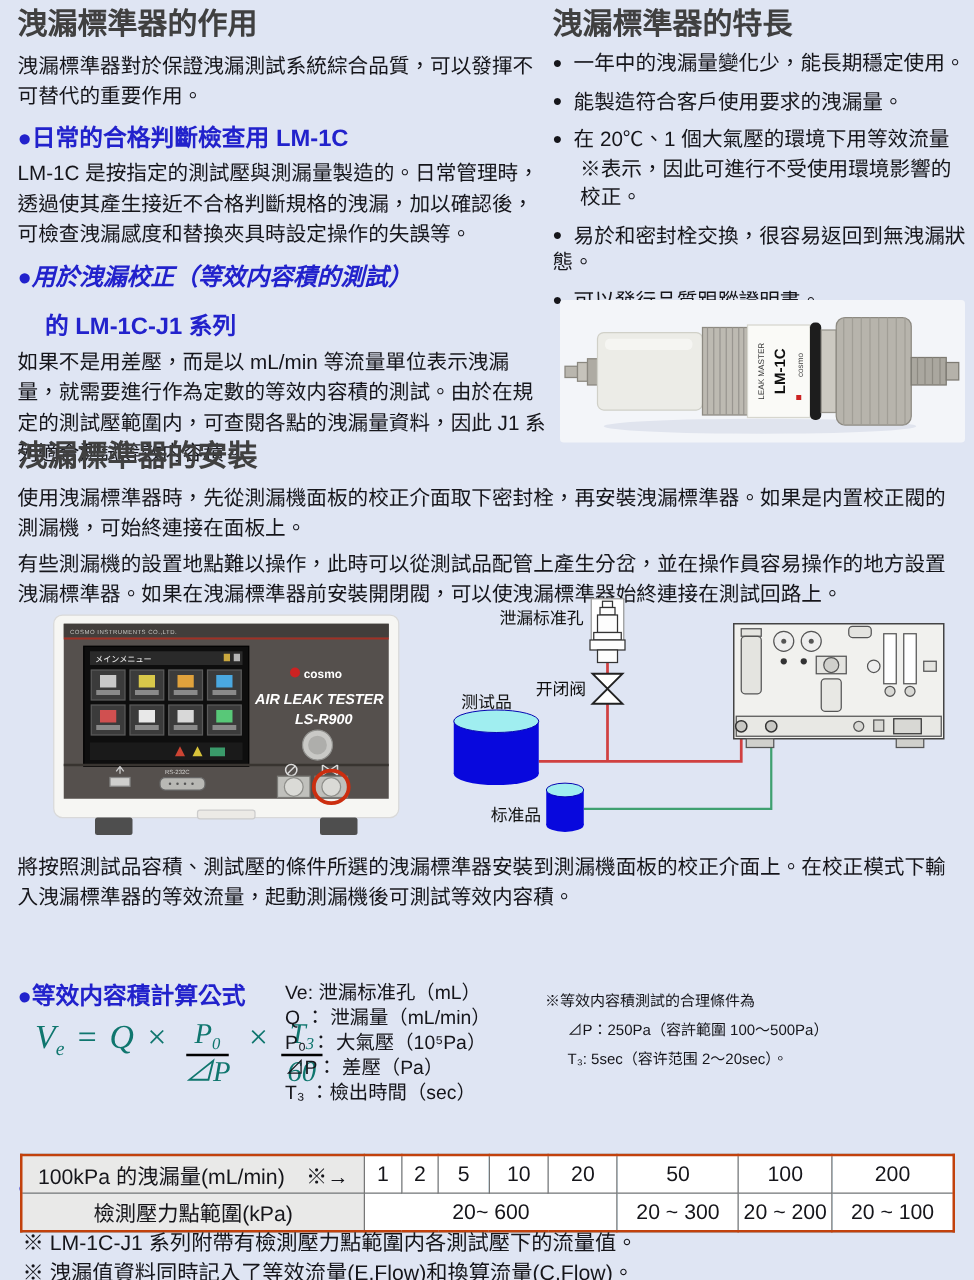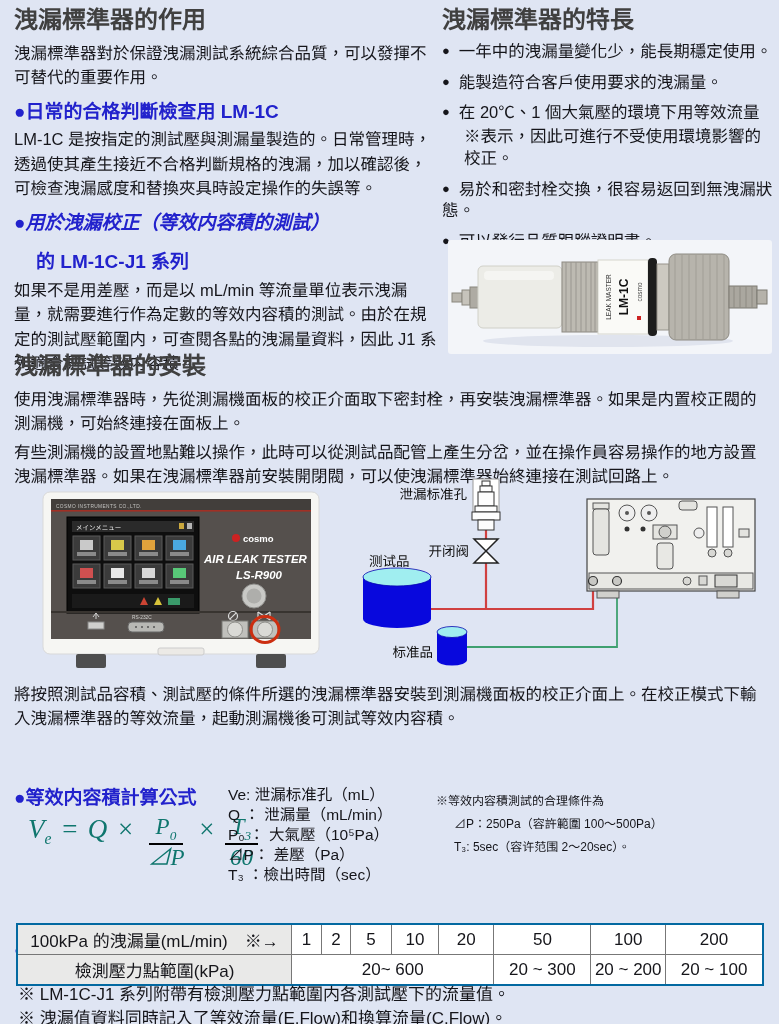--- a/index.html
+++ b/index.html
@@ -25,21 +25,21 @@
   
   .formula{font-family:"Liberation Serif",serif;font-style:italic;font-size:27px;display:flex;align-items:flex-start;gap:9px;color:#0f766e;}
   .formula sub{font-size:58%;font-style:italic;}
   .frac{display:inline-flex;flex-direction:column;align-items:center;font-size:23px;line-height:1.15;}
   .frac .num{border-bottom:2px solid #000;padding:0 7px;}
   .frac .den{padding:0 4px;}
   .legend div{font-size:15.5px;line-height:20px;white-space:nowrap;}
   .conds div{font-size:12px;line-height:23px;white-space:nowrap;}
   .conds .c-ind{padding-left:18px;}
   
-  table.series{border-collapse:collapse;width:748px;font-size:17px;background:#7dd3fc;border:2px solid #0369a1;}
+  table.series{border-collapse:collapse;width:748px;font-size:17px;background:#7dd3fc;border:2px solid #c2410c;}
   table.series td{border:1px solid #777;text-align:center;padding:2px 3px;height:22px;background:#fff;white-space:nowrap;}
   table.series td.hd{background:#e9e9e8;}
   .fn{font-size:17px;white-space:nowrap;}
   .tbl-title{font-size:18px;font-weight:bold;color:#2222cc;}
 </style>
 </head>
 <body>
 
 <div class="abs" style="left:14px;top:6px;width:424px;">
   <h1>洩漏標準器的作用</h1>

